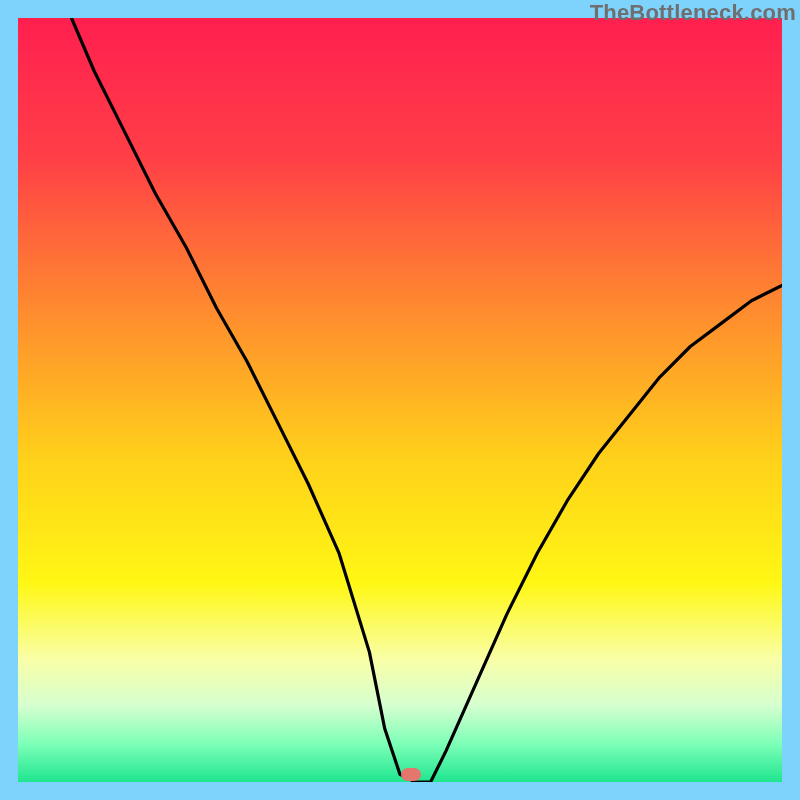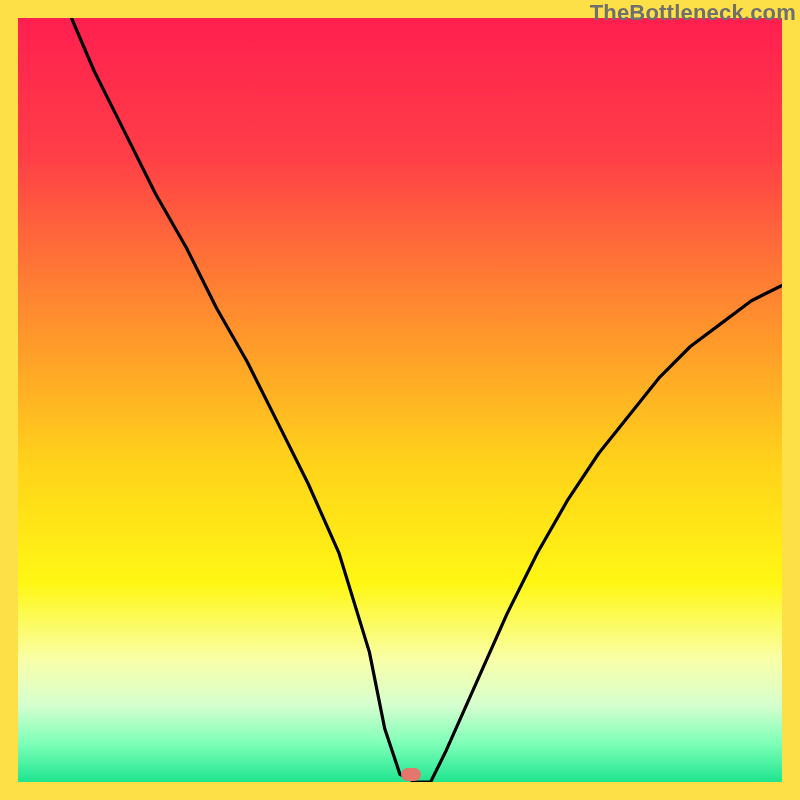--- a/index.html
+++ b/index.html
@@ -9,21 +9,21 @@
     height: 800px;
     background: #000;
     overflow: hidden;
   }
   .frame {
     position: absolute;
     left: 0;
     top: 0;
     width: 800px;
     height: 800px;
-    background: #fde047;
+    background: #7dd3fc;
   }
   .plot {
     position: absolute;
     left: 18px;
     top: 18px;
     width: 764px;
     height: 764px;
     overflow: hidden;
   }
   .gradient {

